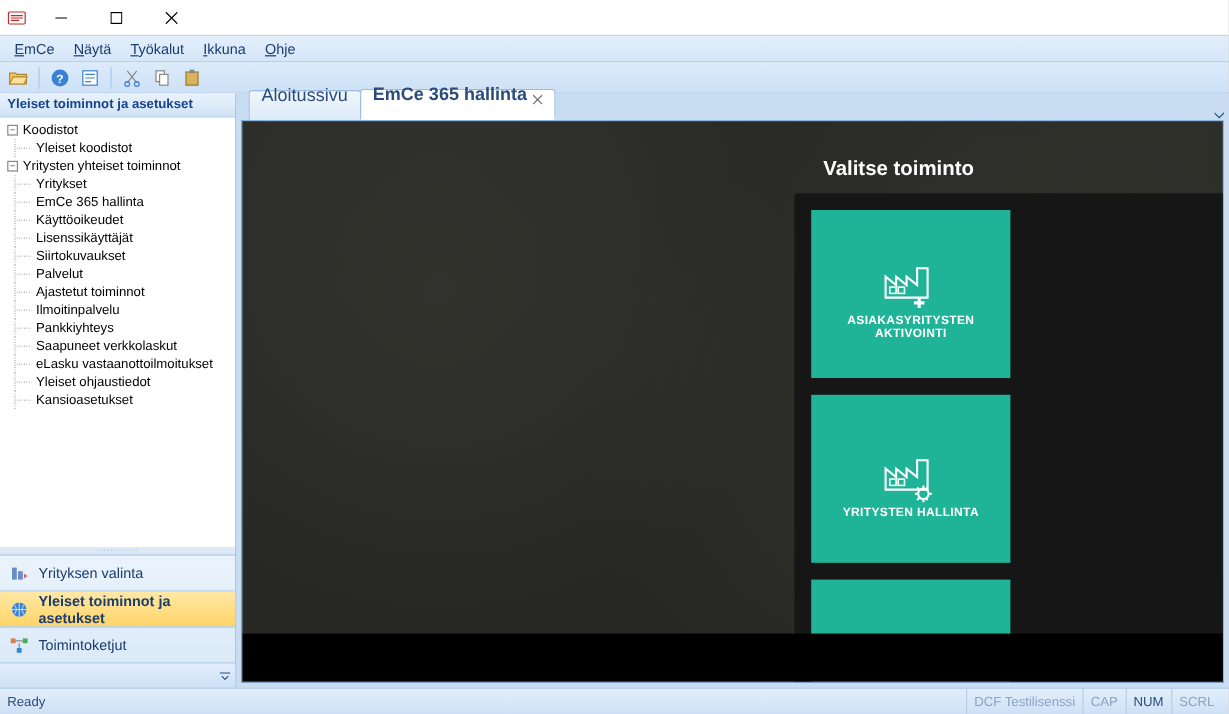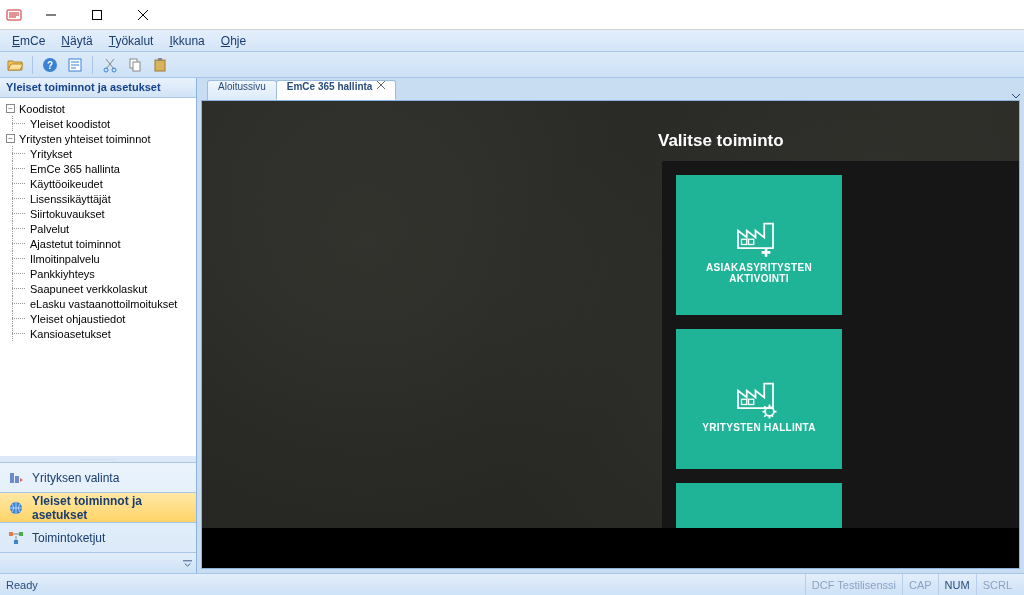--- a/index.html
+++ b/index.html
@@ -80,39 +80,39 @@
   border-bottom: 1px solid #a9c6e8; gap: 8px; color: #1a3c6e; font-size: 12px;
 }
 .nav-btn.active { background: linear-gradient(#ffe8a6,#ffd467); font-weight: bold; }
 .nav-btn svg, .nav-btn .nicon { width: 16px; height: 16px; flex: none; }
 .nav-footer { height: 20px; background: linear-gradient(#e3eefb,#cde1f6); display:flex; justify-content:flex-end; align-items:center; padding-right:4px; }
 .nav-footer svg { width:9px; height:9px; }
 
 .content { flex: 1; display: flex; flex-direction: column; background: #c9ddf2; }
 .tabs { height: 22px; display: flex; align-items: flex-end; padding-left: 10px; gap: 0; position: relative; }
 .tab {
-  height: 20px; padding: 0 10px; display: flex; align-items: flex-start; gap: 5px;
+  height: 20px; padding: 12px 10px; display: flex; align-items: flex-end; gap: 5px;
   background: linear-gradient(#f0f6fc,#dcebfa); border: 1px solid #9cbde0;
-  border-bottom: none; border-radius: 3px 3px 0 0; font-size: 10px; color: #2a4c7a;
+  border-bottom: none; border-radius: 3px 3px 0 0; font-size: 15px; color: #2a4c7a;
   margin-right: -1px;
 }
 .tab.active { background: #fff; font-weight: bold; border-bottom: 1px solid #fff; position: relative; z-index: 2; }
 .tab .close { width: 8px; height: 8px; display:flex; align-items:center; justify-content:center; color:#666; }
 .tabs-strip { flex:1; }
 .tabs-arrow { width: 16px; display:flex; align-items:center; justify-content:center; }
 .canvas {
   flex: 1; margin: 0 4px 4px 4px; border: 1px solid #8db2dd; background: #2a2a27;
   position: relative; overflow: hidden;
   background-image:
     radial-gradient(circle at 20% 30%, rgba(80,80,70,0.25) 0%, transparent 40%),
     radial-gradient(circle at 70% 60%, rgba(80,80,70,0.2) 0%, transparent 45%),
     radial-gradient(circle at 90% 15%, rgba(60,60,50,0.3) 0%, transparent 35%),
     linear-gradient(#2a2a27,#262623);
 }
-.panel-title { position: absolute; left: 456px; top: 30px; color: #fff; font-size: 17px; font-weight: 600; }
+.panel-title { position: absolute; left: 484px; top: 30px; color: #fff; font-size: 17px; font-weight: 600; }
 .tiles { position: absolute; left: 460px; top: 60px; width: 368px; background: #161616; padding: 14px; display: flex; flex-wrap: wrap; gap: 14px; border-radius: 2px; }
 .tile {
   width: 166px; height: 140px; background: #1fb498;
   display: flex; flex-direction: column; align-items: center; justify-content: center;
   color: #fff; cursor: pointer; gap: 0; padding: 10px;
 }
 .tile-label { font-size: 10px; font-weight: bold; letter-spacing: 0.3px; text-align: center; }
 .tile svg { width: 56px; height: 56px; }
 .bottom-bar { position: absolute; left: 0; right: 0; bottom: 0; height: 40px; background: #000; }
 

